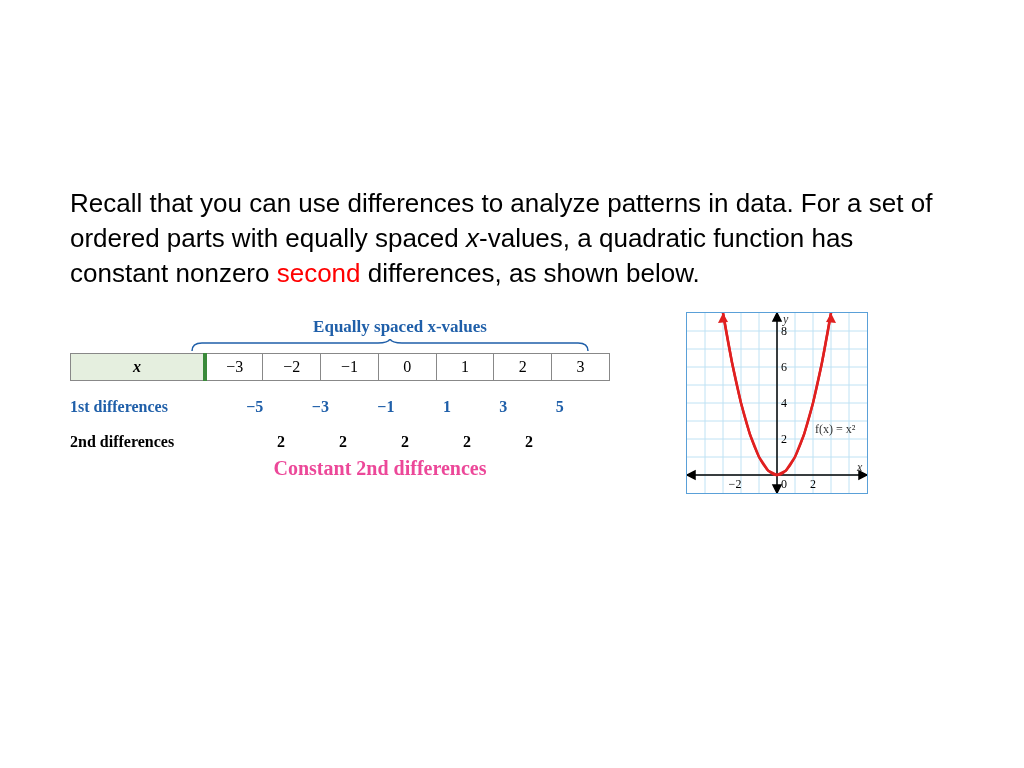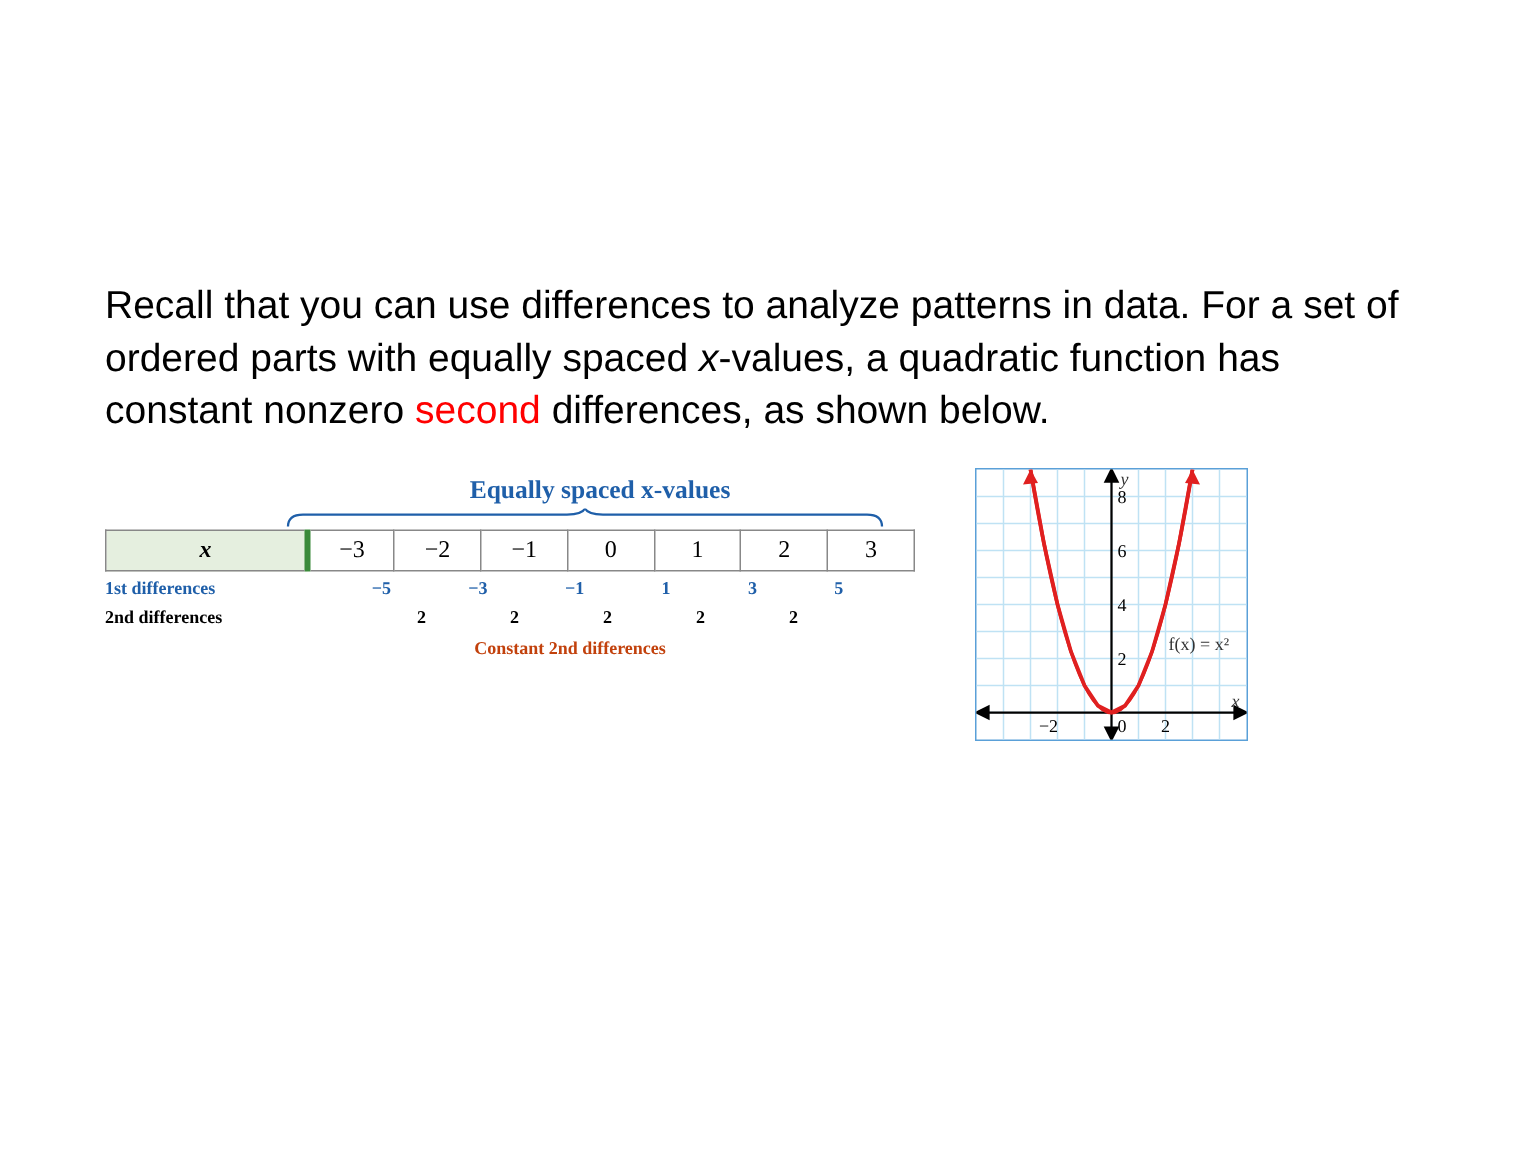--- a/index.html
+++ b/index.html
@@ -17,21 +17,21 @@
   }
   .paragraph {
     font-size: 26px;
     line-height: 1.35;
   }
   .paragraph .ital { font-style: italic; }
   .paragraph .red { color: #ff0000; }
   .content-row {
     display: flex;
     align-items: flex-start;
-    gap: 20px;
+    gap: 56px;
   }
   .table-block {
     position: relative;
     width: 540px;
     font-family: Georgia, 'Times New Roman', serif;
   }
   .brace-label {
     text-align: center;
     color: #1f5fa9;
     font-size: 17px;
@@ -58,42 +58,42 @@
     border-right: 4px solid #3a8a3a;
   }
   table.data td {
     border: 1px solid #888;
     text-align: center;
     padding: 4px 0;
     font-size: 16px;
   }
   .diff-row {
     display: flex;
-    margin-top: 4px;
-    font-size: 12px;
+    margin-top: 17px;
+    font-size: 16px;
   }
   .diff-row .label {
     width: 130px;
     font-weight: bold;
     font-family: Georgia, serif;
   }
   .diff-row .values {
     flex: 1;
     display: flex;
     justify-content: space-around;
     padding: 0 22px;
     font-weight: bold;
   }
   .blue { color: #1f5fa9; }
   .crimson { color: #000000; }
   .caption-bottom {
     text-align: center;
-    color: #c2410c;
-    font-weight: bold;
-    font-size: 12px;
+    color: #ec4899;
+    font-weight: bold;
+    font-size: 20px;
     margin-top: 6px;
     margin-left: 80px;
     font-family: Georgia, serif;
   }
   .graph-block {
     margin-left: 20px;
     margin-top: -5px;
   }
   .graph-svg {
     border: 1px solid #5aa0d8;

